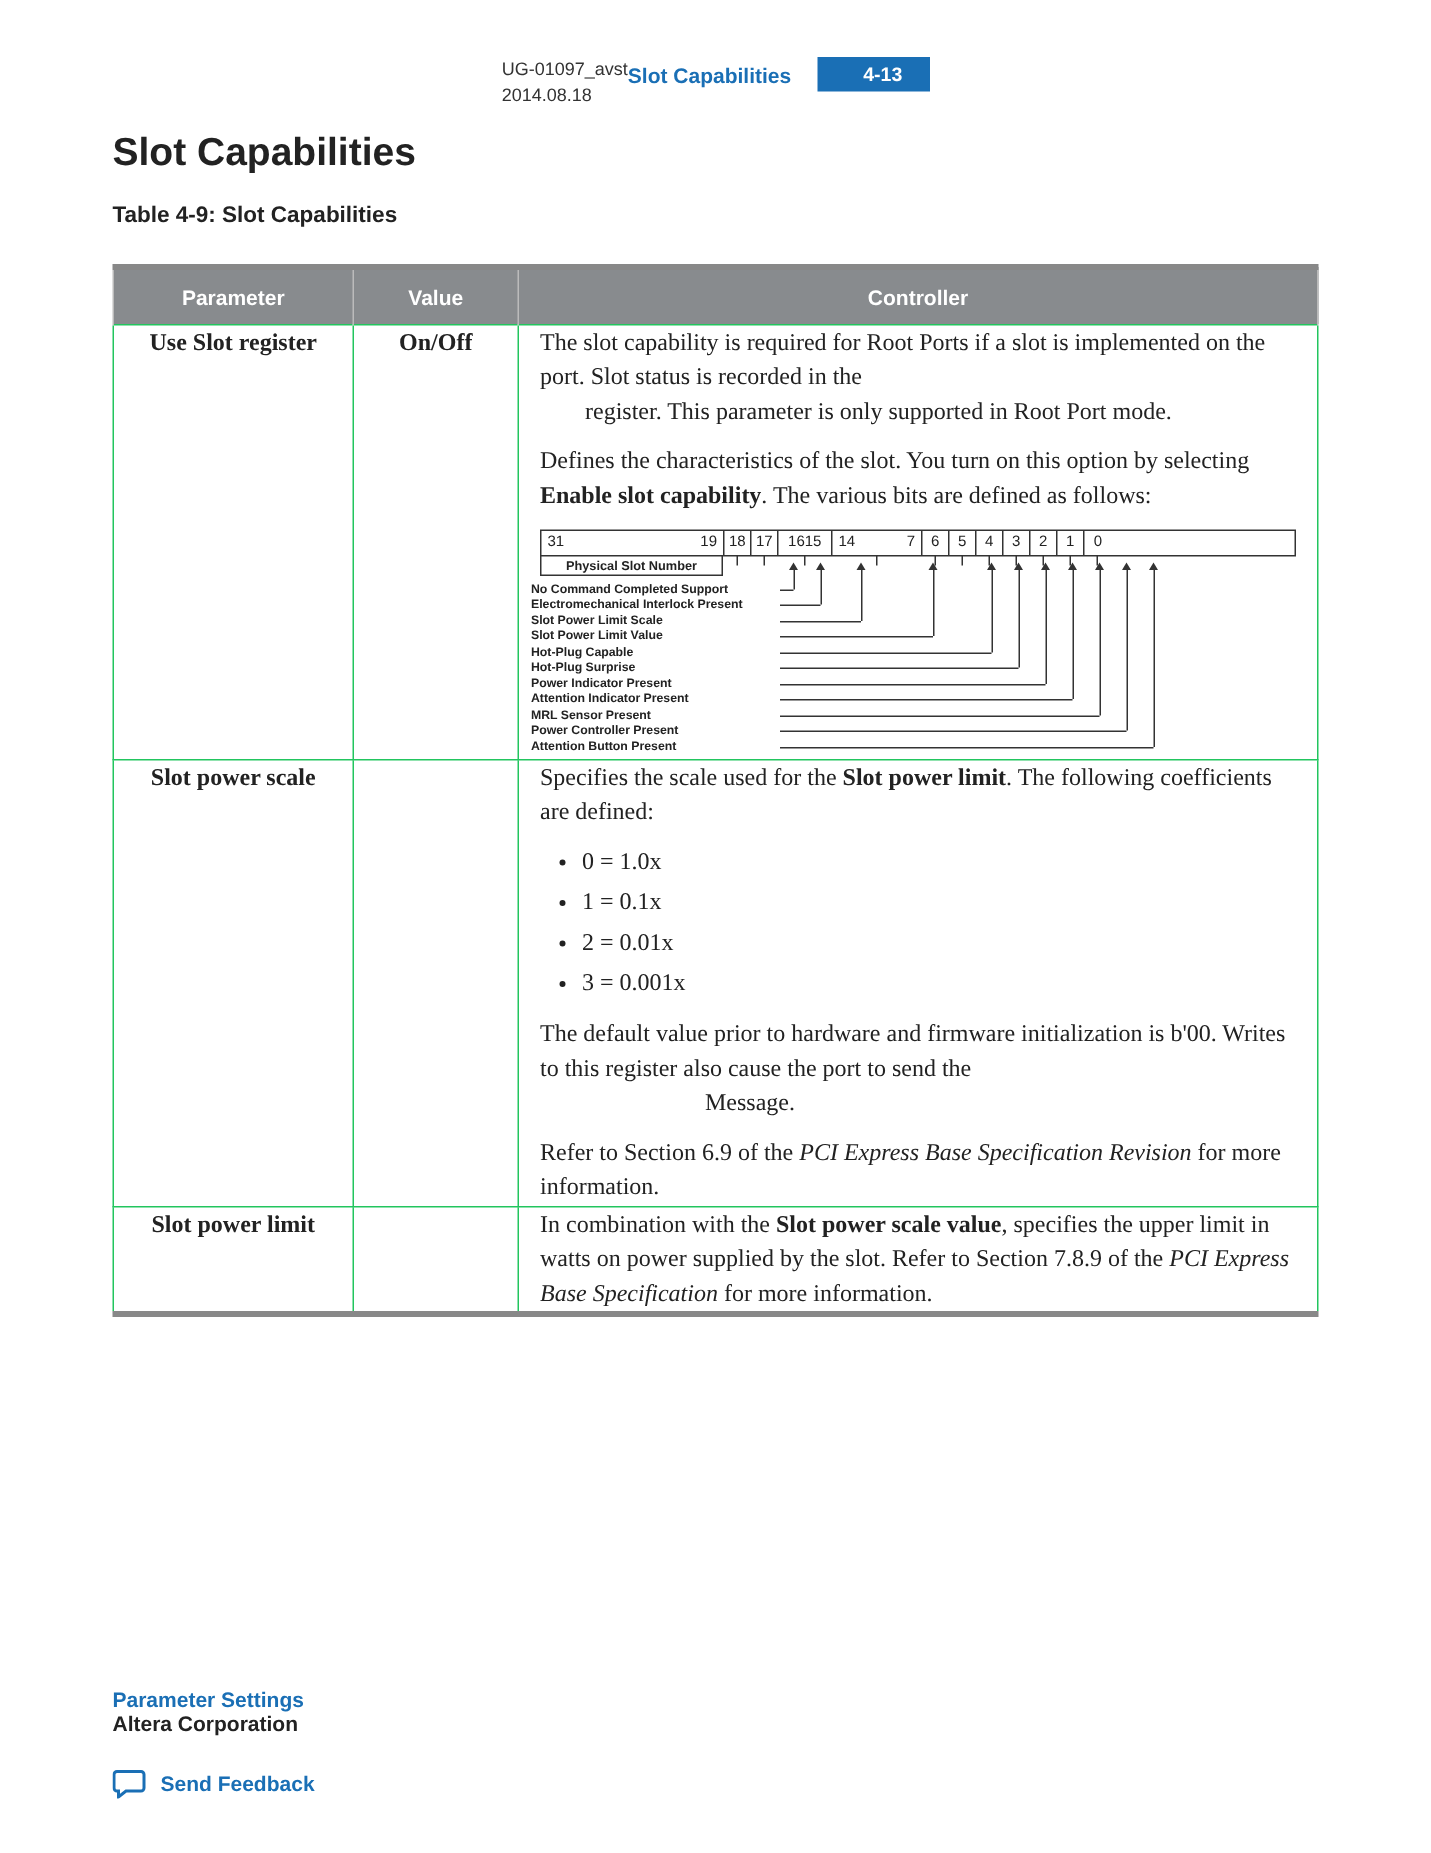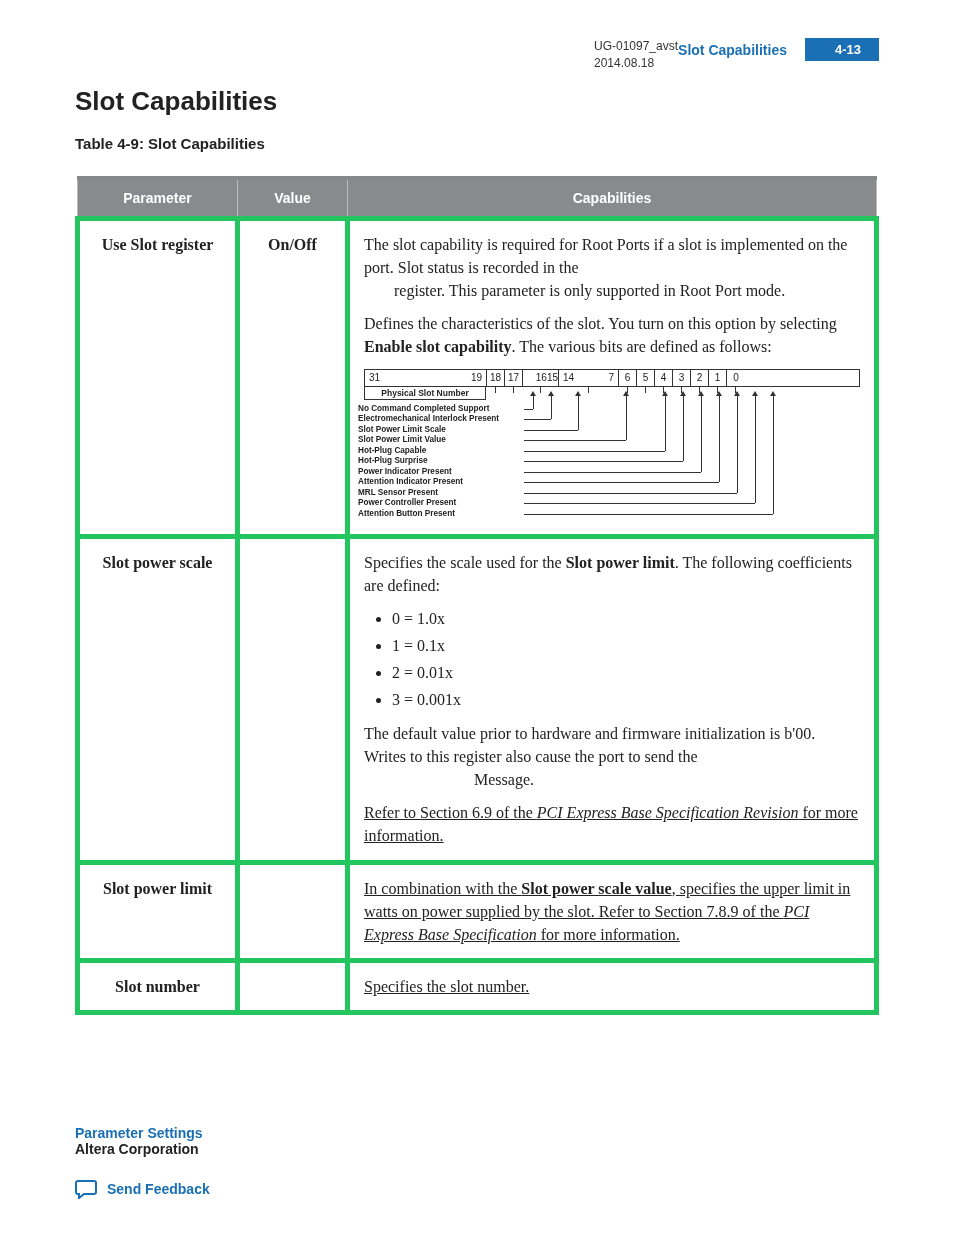--- a/index.html
+++ b/index.html
@@ -7,21 +7,21 @@
     font-family: Georgia, 'Times New Roman', serif;
     color: #222;
     background: #fff;
     width: 954px;
     height: 1235px;
     position: relative;
     padding: 38px 75px 40px 75px;
   }
   .header-row {
     display: flex;
-    justify-content: flex-end;
+    justify-content: center;
     align-items: flex-start;
     margin-bottom: 14px;
   }
   .header-left {
     font-family: 'Myriad Pro', 'Segoe UI', Arial, sans-serif;
     font-size: 12px;
     line-height: 1.4;
     color: #333;
   }
   .header-right {
@@ -65,39 +65,39 @@
     color: #fff;
     font-family: 'Myriad Pro', 'Segoe UI', Arial, sans-serif;
     font-size: 14px;
     font-weight: bold;
     padding: 10px 8px;
     border-left: 1px solid #bbb;
     border-right: 1px solid #bbb;
     text-align: center;
   }
   table.slot-table td {
-    border: 5px solid #22c55e;
-    padding: 12px 14px;
+    border: 1px solid #22c55e;
+    padding: 0 14px;
     vertical-align: top;
     font-size: 16px;
     line-height: 1.45;
   }
   table.slot-table td.param {
     font-weight: bold;
     text-align: center;
     width: 160px;
   }
   table.slot-table td.value {
     font-weight: bold;
     text-align: center;
     width: 110px;
   }
   table.slot-table td.desc { width: auto; }
   .desc p { margin-bottom: 10px; }
-  .desc p:last-child { margin-bottom: 0; text-decoration: underline; }
+  .desc p:last-child { margin-bottom: 0; }
   .desc ul { list-style: disc; margin: 8px 0 10px 28px; }
   .desc ul li { margin-bottom: 4px; }
   .desc .bold { font-weight: bold; }
   .desc .ital { font-style: italic; }
 
   
   .bit-diagram {
     margin-top: 6px;
     font-family: 'Myriad Pro','Segoe UI',Arial,sans-serif;
     font-size: 9px;
@@ -109,21 +109,21 @@
   }
   .bitcell {
     border-right: 1px solid #333;
     text-align: center;
     line-height: 16px;
     font-size: 10px;
   }
   .bitcell:last-child { border-right: none; }
   .b-wide { flex: 0 0 122px; display:flex; justify-content:space-between; padding:0 4px;}
   .b-1  { flex: 0 0 18px; }
-  .b-2  { flex: 0 0 36px; display:flex; justify-content:flex-end;}
+  .b-2  { flex: 0 0 36px; display:flex; justify-content:center;}
   .b-7  { flex: 0 0 60px; display:flex; justify-content:space-between; padding:0 4px;}
   .b-8  { flex: 0 0 18px; }
 
   .psn-row {
     display:flex;
     margin-top:-1px;
   }
   .psn-label {
     flex: 0 0 122px;
     border:1px solid #333;
@@ -249,21 +249,21 @@
 </div>
 
 <h1 class="section-title">Slot Capabilities</h1>
 <div class="table-caption">Table 4-9: Slot Capabilities</div>
 
 <table class="slot-table">
   <thead>
     <tr>
       <th>Parameter</th>
       <th>Value</th>
-      <th>Capabilities</th>
+      <th>Controller</th>
     </tr>
   </thead>
   <tbody>
 
     <tr>
       <td class="param">Use Slot register</td>
       <td class="value">On/Off</td>
       <td class="desc">
         <p>
           <span>The slot capability is required for Root Ports if a slot is implemented on the port. Slot status is recorded in the </span><br>
@@ -396,27 +396,20 @@
     <tr>
       <td class="param">Slot power limit</td>
       <td class="value"></td>
       <td class="desc">
         <p>
           <span>In combination with the </span><span class="bold">Slot power scale value</span><span>, specifies the upper limit in watts on power supplied by the slot. Refer to Section 7.8.9 of the </span><span class="ital">PCI Express Base Specification</span><span> for more information.</span>
         </p>
       </td>
     </tr>
 
-    <tr>
-      <td class="param">Slot number</td>
-      <td class="value"></td>
-      <td class="desc">
-        <p>Specifies the slot number.</p>
-      </td>
-    </tr>
   </tbody>
 </table>
 
 <div class="related-block">
 </div>
 
 <div class="footer-row">
   <span class="footer-left">Parameter Settings</span>
   <span class="footer-right">Altera Corporation</span>
 </div>

